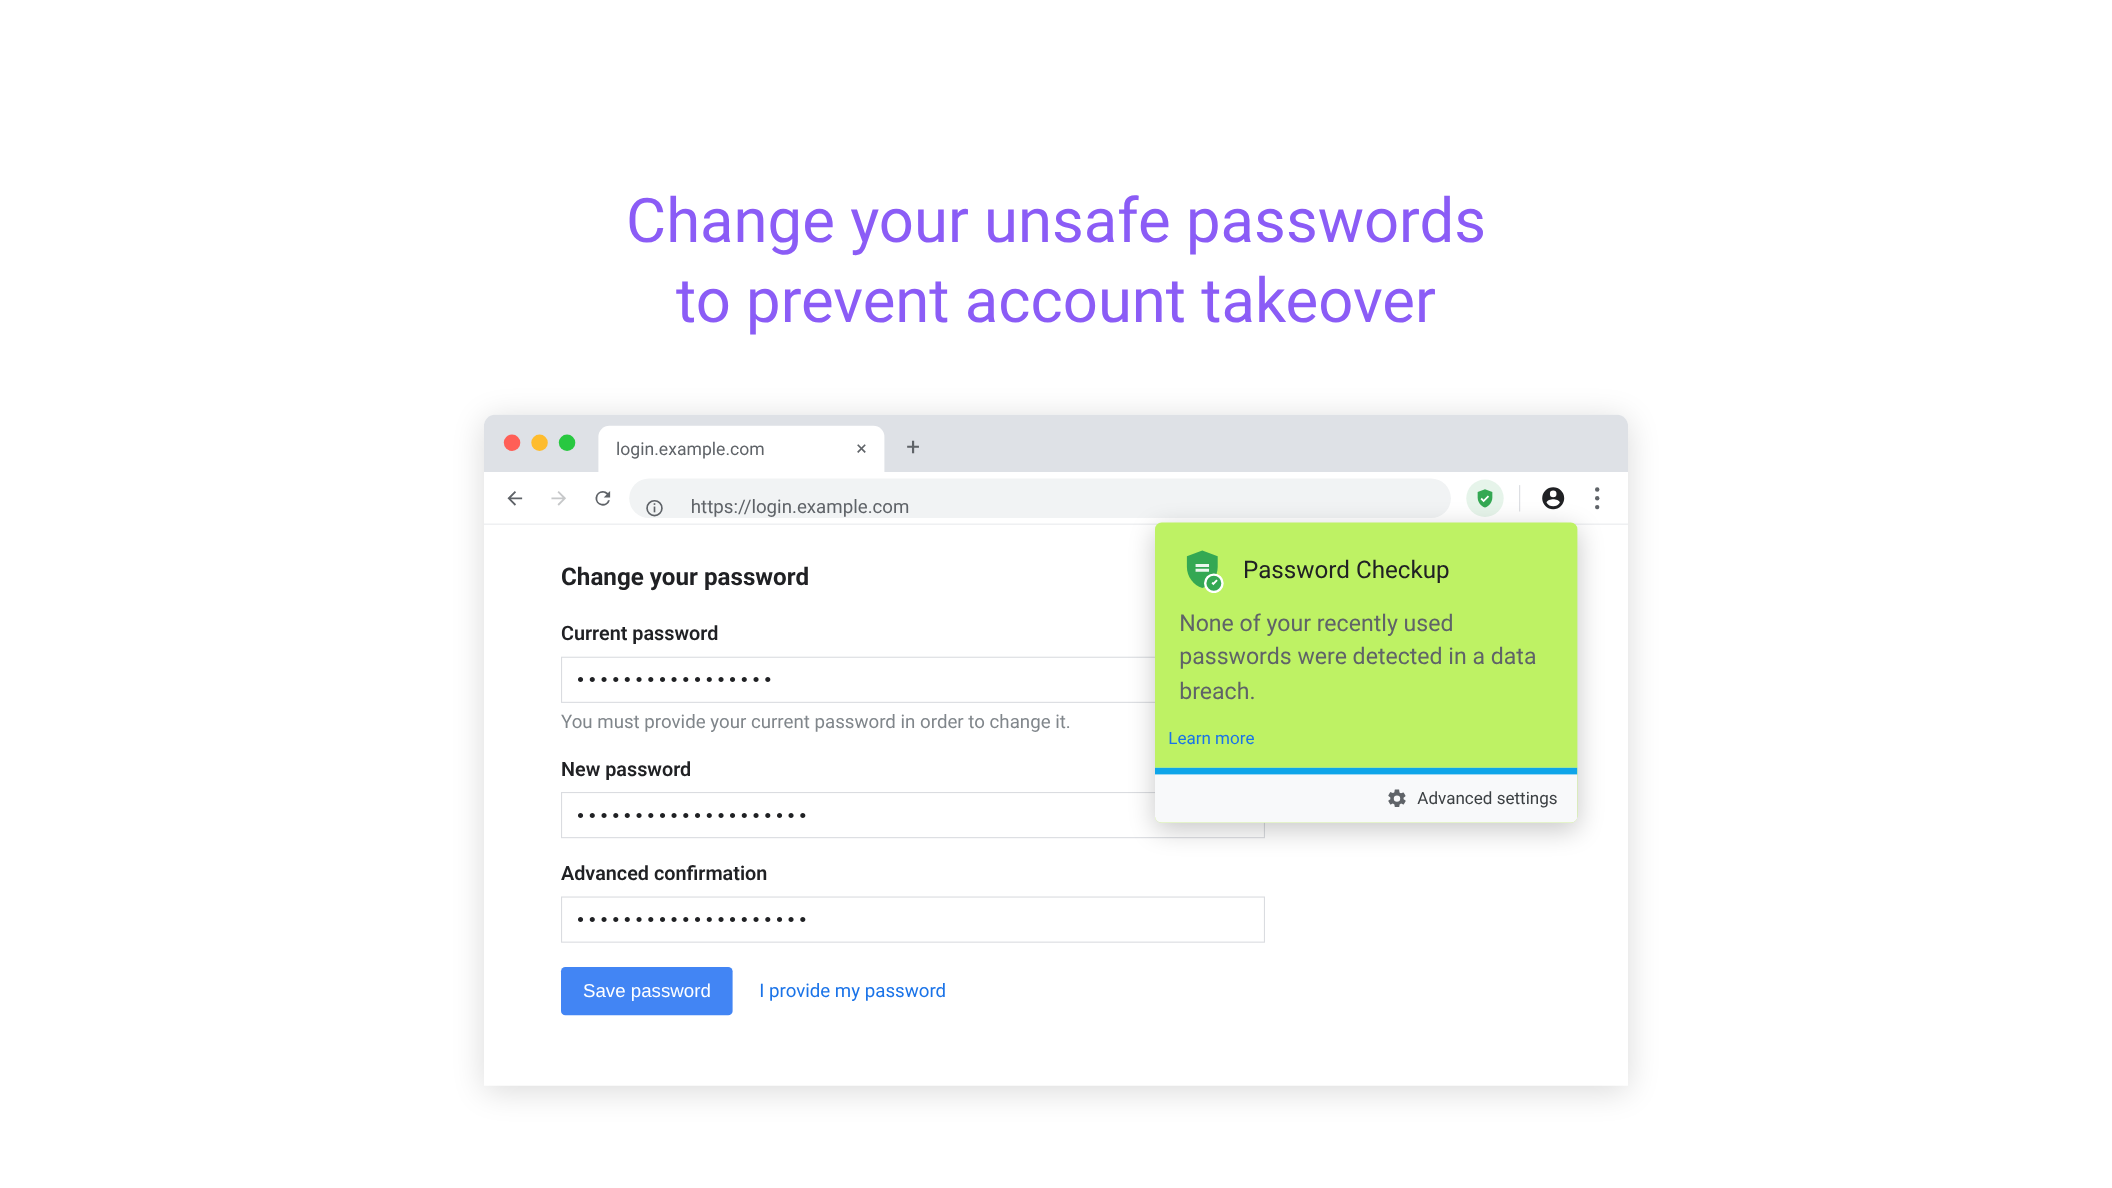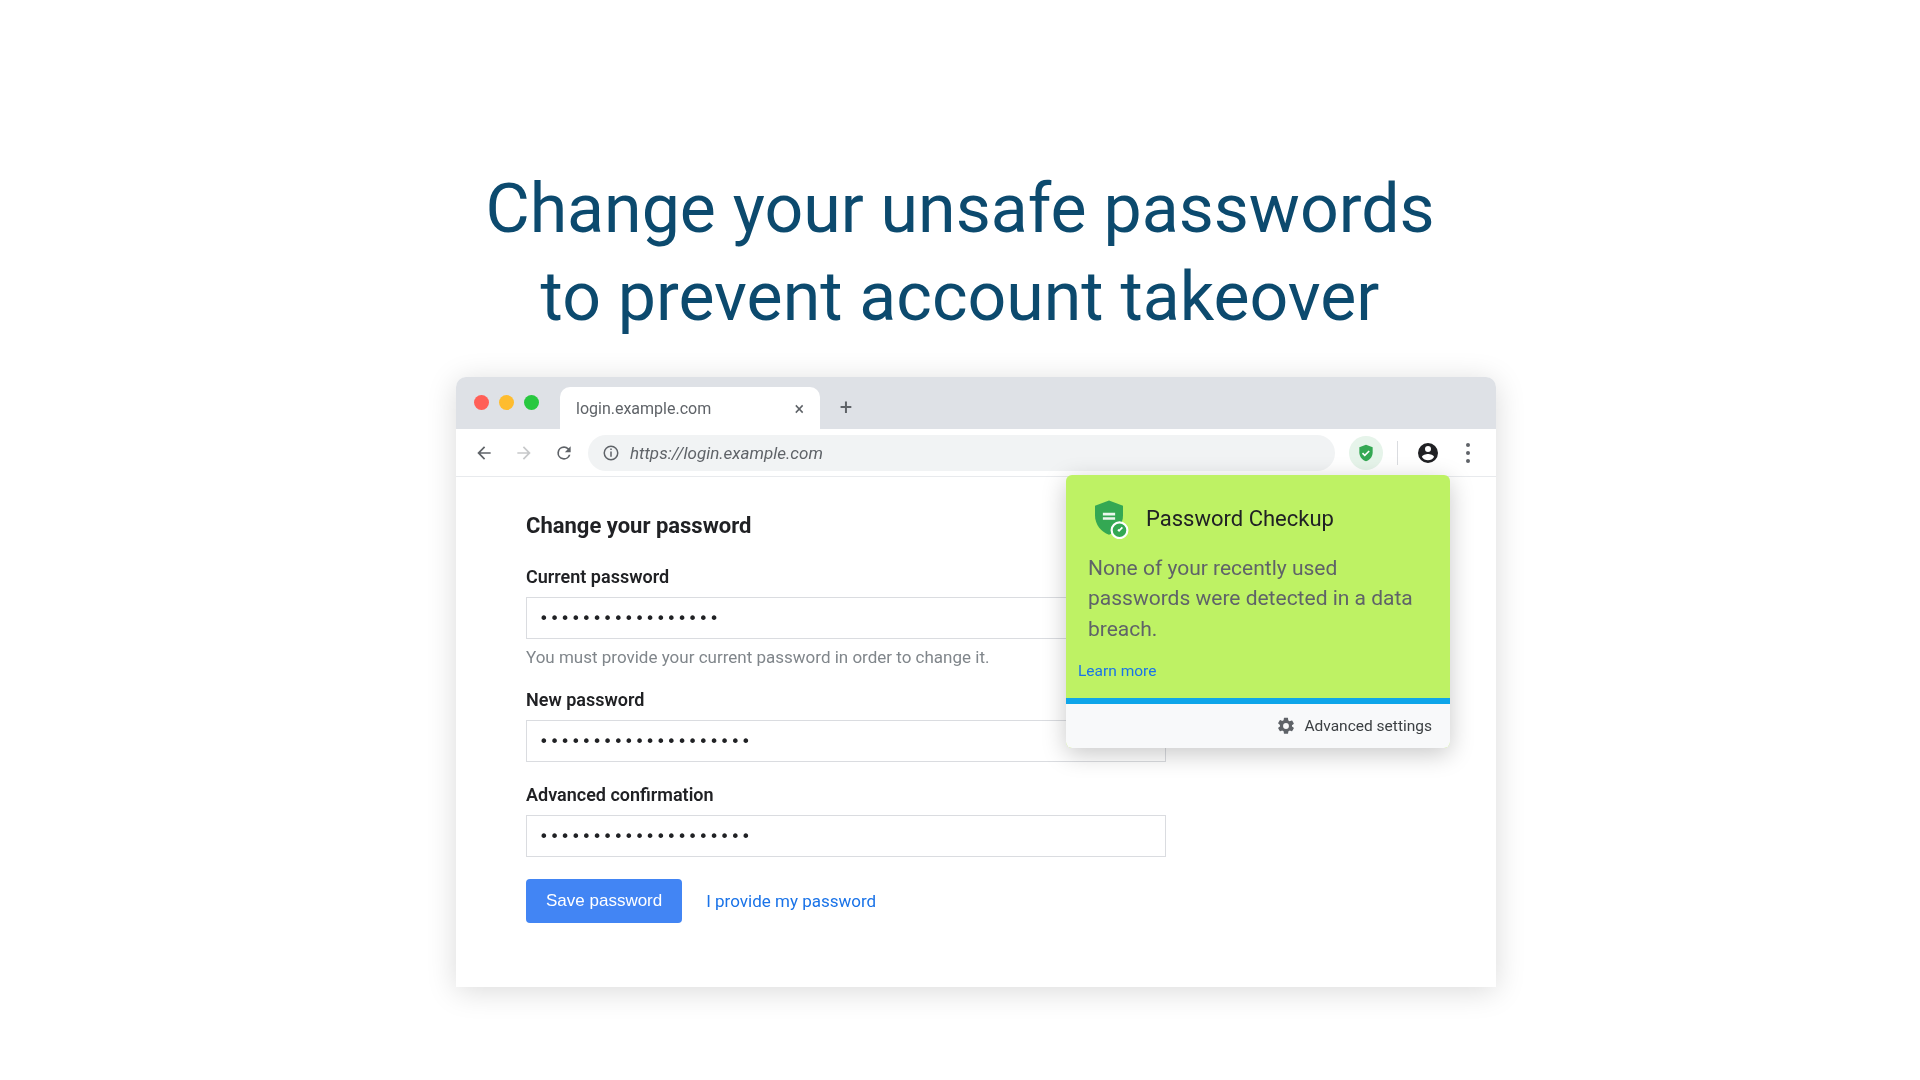--- a/index.html
+++ b/index.html
@@ -10,38 +10,37 @@
     font-family: -apple-system, BlinkMacSystemFont, "Segoe UI", Roboto, Arial, sans-serif;
     overflow: hidden;
     position: relative;
   }
   .headline {
     position: absolute;
     top: 165px;
     left: 50%;
     transform: translateX(-50%);
     text-align: center;
-    font-size: 68px;
+    font-size: 56px;
     font-weight: 400;
-    color: #0c4a6e;
+    color: #8b5cf6;
     line-height: 1.3;
     white-space: pre-line;
   }
   .browser {
     position: absolute;
     top: 377px;
     left: 50%;
     transform: translateX(-50%);
     width: 1040px;
     height: 610px;
     background: #fff;
     border-radius: 10px 10px 0 0;
     box-shadow: 0 4px 30px rgba(0,0,0,0.15);
     overflow: visible;
-    margin-left: 16px;
   }
   .tab-strip {
     height: 52px;
     background: #dee1e6;
     border-radius: 10px 10px 0 0;
     display: flex;
     align-items: flex-end;
     padding-left: 14px;
     position: relative;
   }
@@ -104,26 +103,25 @@
     border-radius: 50%;
   }
   .nav-btn svg { width: 20px; height: 20px; }
   .nav-btn.disabled { opacity: 0.35; cursor: default; }
   .omnibox {
     flex: 1;
     height: 36px;
     background: #f1f3f4;
     border-radius: 18px;
     display: flex;
-    align-items: center;
+    align-items: flex-end;
     padding: 0 14px;
-    gap: 10px;
+    gap: 24px;
     color: #5f6368;
     font-size: 17px;
-    font-style: italic;
   }
   .omnibox svg { width: 18px; height: 18px; flex-shrink: 0; }
   .omnibox-text { color: #5f6368; }
   .ext-icon {
     width: 34px; height: 34px;
     border-radius: 50%;
     background: #e6f4ea;
     display: flex; align-items: center; justify-content: center;
     margin-left: 6px;
     cursor: pointer;

